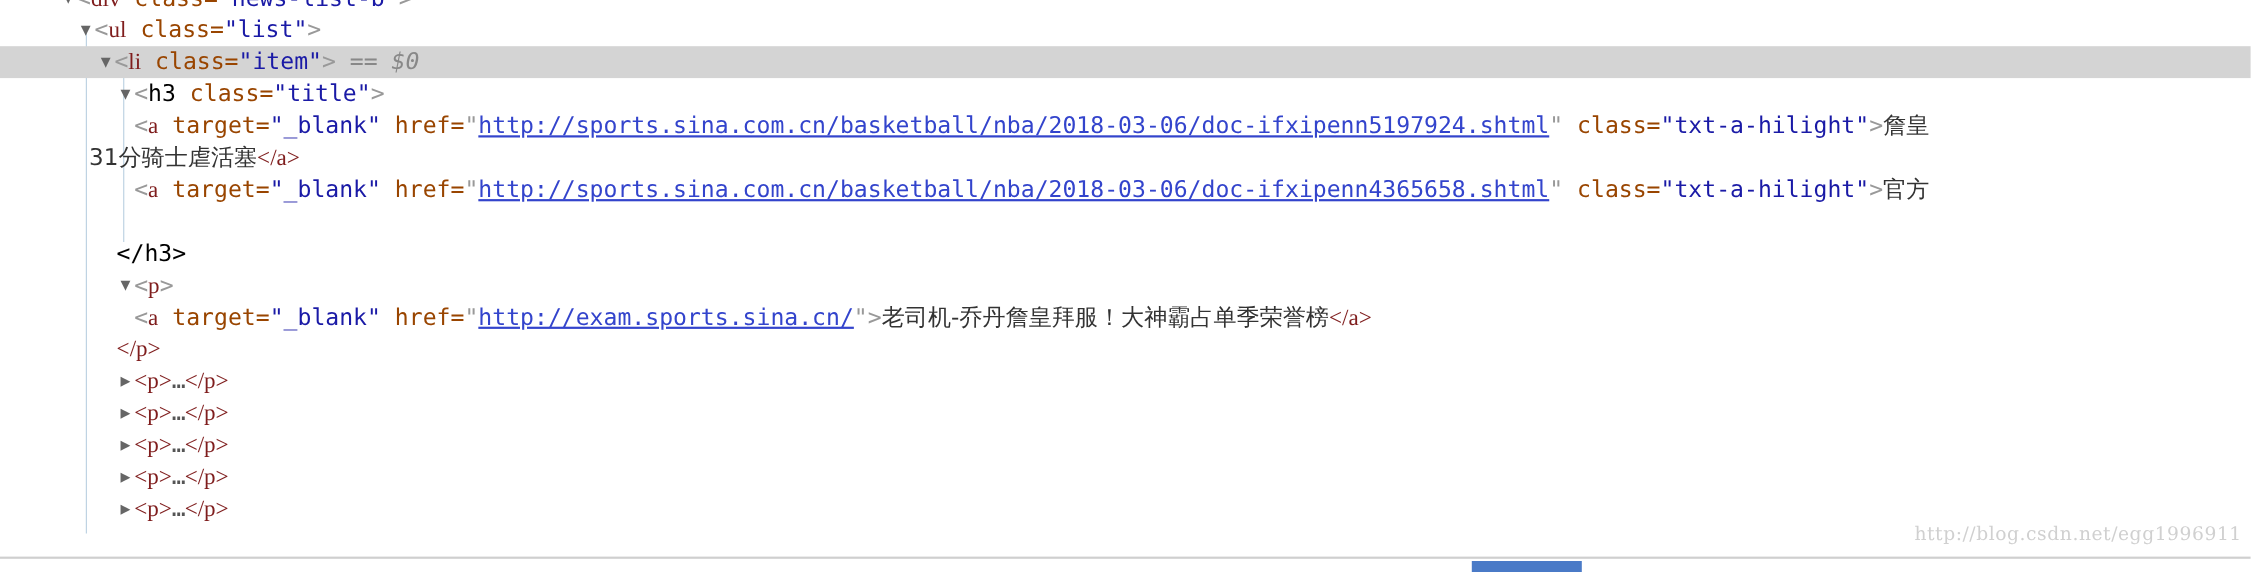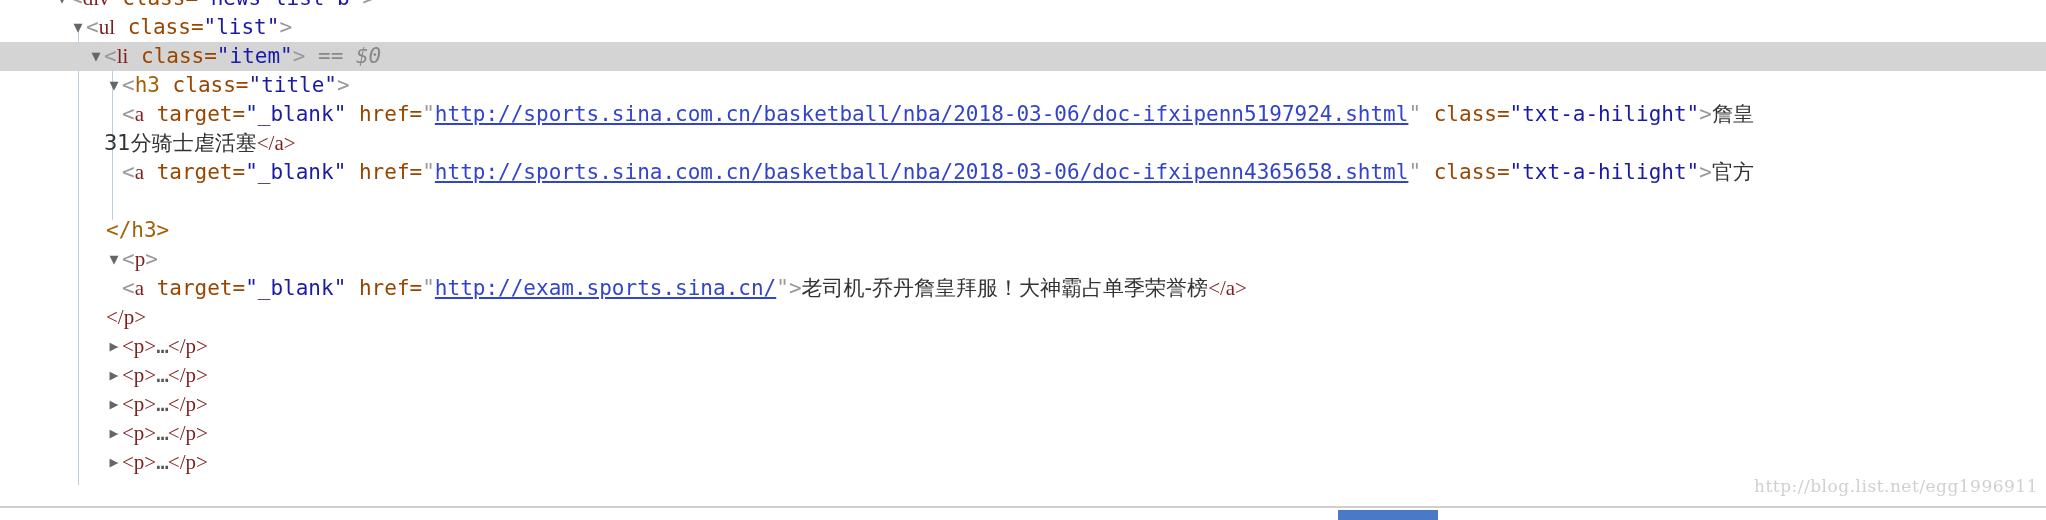--- a/index.html
+++ b/index.html
@@ -68,37 +68,37 @@
     color: #666666;
     font-size: 15px;
     vertical-align: 2px;
     -webkit-user-select: none;
     user-select: none;
   }
   .twisty.open::before { content: "\25BC"; }
   .twisty.closed::before { content: "\25B6"; }
 
   .tag      { color: #7f1d1d; font-family: Liberation Serif, serif; }
-  .tag-h3   { color: #a16207; margin-top: 48px; }
+  .tag-h3   { color: #000000; margin-top: 48px; }
   .attr     { color: #994500; margin-top: 43px; }
   .eq       { color: #994500; }
   .val      { color: #1a1aa6; }
   .punct    { color: #999999; }
   .link     { color: #3344cc; text-decoration: underline; text-align: center; }
   .text     { color: #333333; text-align: center; }
   .cn       { font-family: "DejaVu Sans", "Liberation Sans", sans-serif; }
   .dollar   { color: #888888; font-style: italic; }
   .ellipsis { color: #555555; letter-spacing: -1px; }
 
   .indent-2  { padding-left: 54px; }
   .indent-3  { padding-left: 70px; }
   .indent-4  { padding-left: 88px; }
   .indent-5  { padding-left: 106px; }
   .indent-6  { padding-left: 122px; }
-  .cont-5    { padding-left: 104px; display: block; }
+  .cont-5    { padding-left: 81px; display: block; }
 
   
   .watermark {
     position: absolute;
     right: 8px;
     bottom: 24px;
     font-family: "DejaVu Serif", "Liberation Serif", serif;
     font-size: 17px;
     color: #d0d0d0;
     letter-spacing: 0.5px;
@@ -234,19 +234,19 @@
     </div>
 
     <div class="node-row">
       <span class="line-inner indent-5">
         <span class="twisty closed"></span><span class="tag">&lt;p&gt;</span><span class="ellipsis">…</span><span class="tag">&lt;/p&gt;</span>
       </span>
     </div>
 
   </div>
 
-  <div class="watermark">http://blog.list.net/egg1996911</div>
+  <div class="watermark">http://blog.csdn.net/egg1996911</div>
 
   <div class="scroll-track">
     <div class="scroll-thumb" id="scroll-thumb" style="left: 1338px; width: 100px;"></div>
   </div>
 
 </div>
 
 </body></html>

